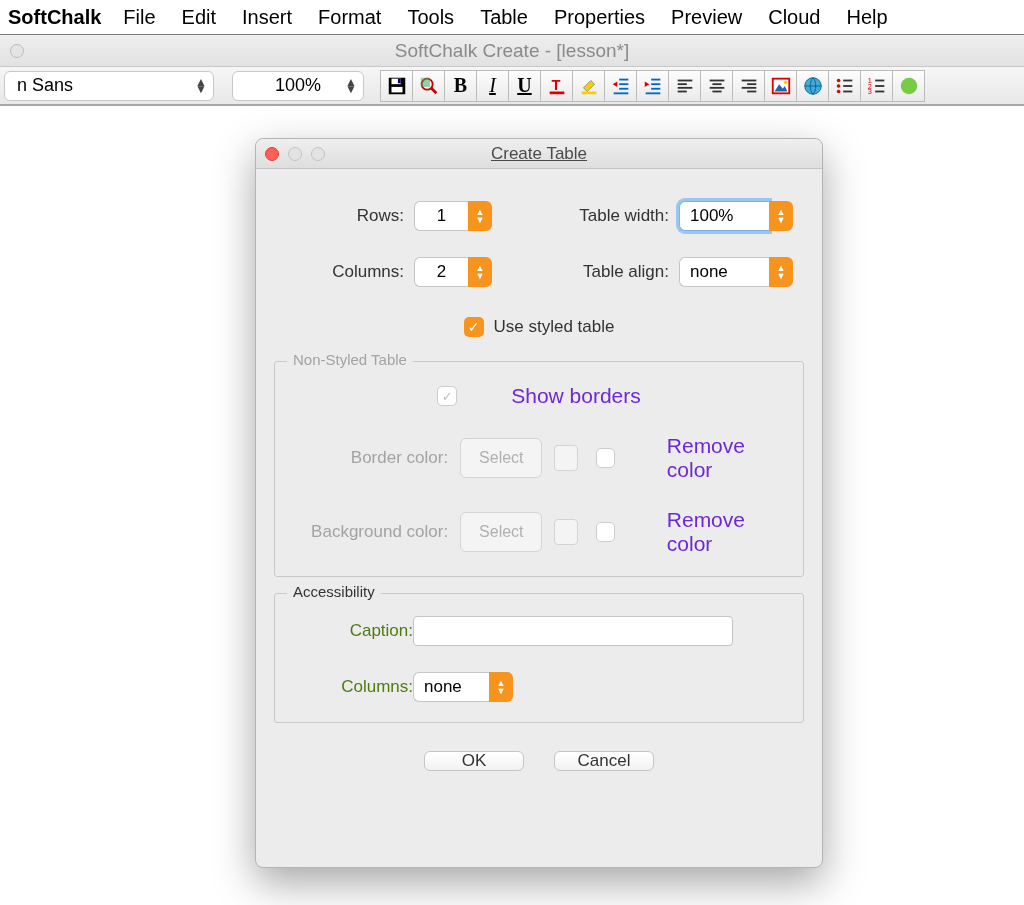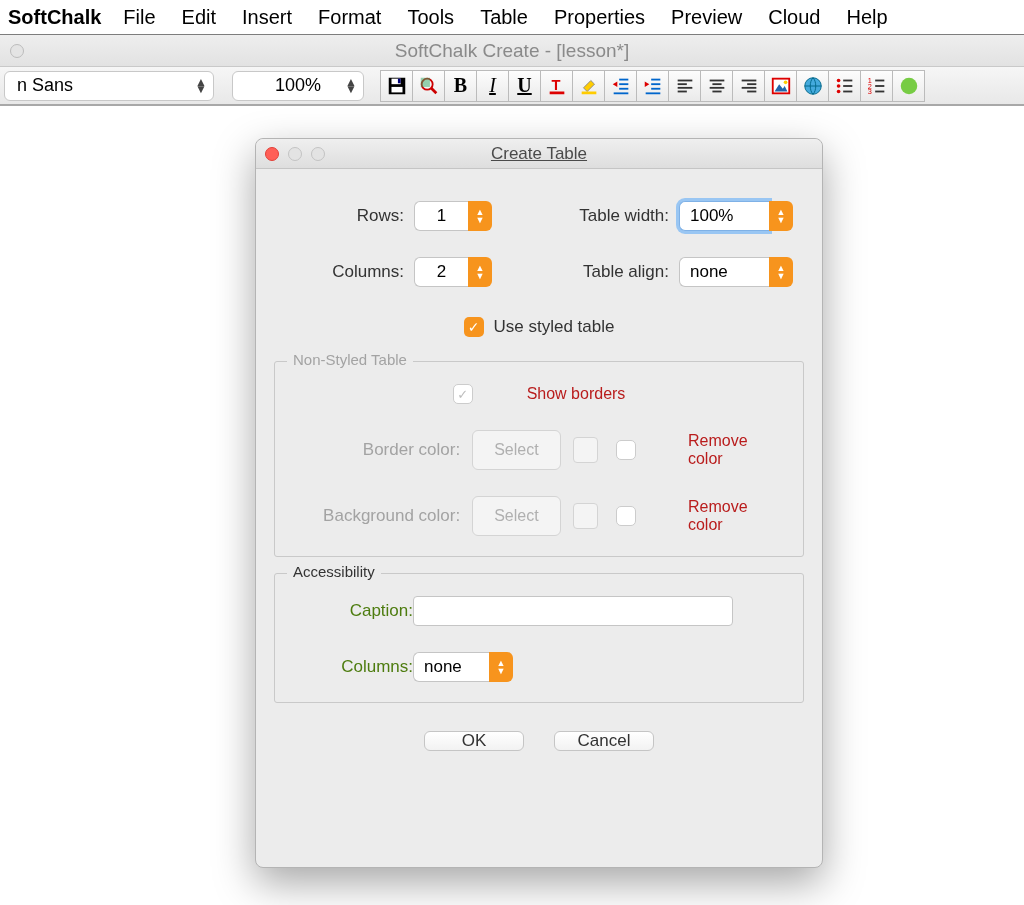--- a/index.html
+++ b/index.html
@@ -51,21 +51,21 @@
 .cb.orange { background:#f7941d; color:#fff; font-size:14px; }
 .cb.dis { background:#fff; border:1px solid #ccc; color:#bdbdbd; font-size:13px; }
 
 .fieldset { border:1px solid #c9c9c9; border-radius:3px; padding: 22px 18px 20px 18px; margin-bottom: 16px; position:relative; }
 .fieldset .legend { position:absolute; top:-11px; left:12px; background:#ececec; padding:0 6px; font-size:15px; }
 .disabled { color:#a3a3a3; }
 .row { display:flex; align-items:center; margin-bottom: 26px; }
 .row:last-child { margin-bottom: 0; }
 .btn-dis { width:90px; height:40px; border:1px solid #d4d4d4; border-radius:6px; background:#f4f4f4; color:#b0b0b0; font-size:16px; display:flex; align-items:center; justify-content:center; margin: 0 12px; }
 .swatch { width:26px; height:26px; border:1px solid #d4d4d4; background:#f4f4f4; border-radius:4px; margin-right:18px; }
-.cblabel { color:#b91c1c; font-size:16px;margin-left:44px; }
+.cblabel { color:#6d28d9; font-size:21px;margin-left:44px; }
 .row label.rl { width:170px; text-align:right; }
 
 .acc .row label.rl { width:120px; color:#4d7c0f; }
 .textin { height:30px; border:1px solid #c5c5c5; border-radius:4px; background:#fff; width:320px; padding:0 8px; font-size:16px; }
 
 .btnrow { display:flex; justify-content:center; gap:30px; margin-top: 28px; }
 .pbtn { width:100px; height:20px; border:1px solid #c5c5c5; border-radius:6px; background:linear-gradient(#fff,#f2f2f2); font-size:17px; display:flex; align-items:center; justify-content:center; cursor:default; }
 </style>
 </head>
 <body>

